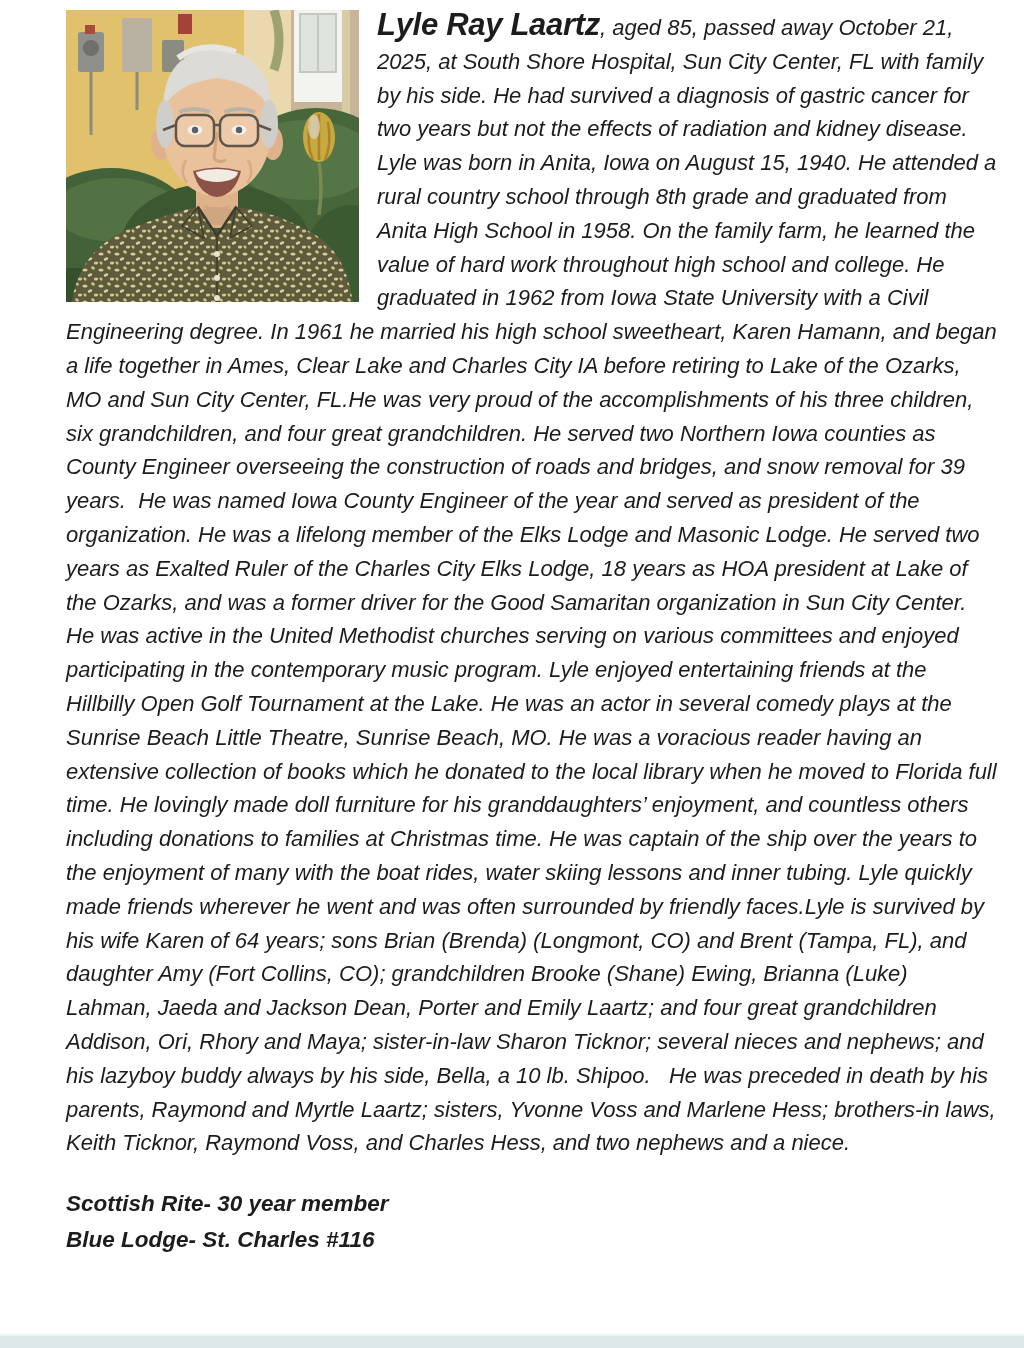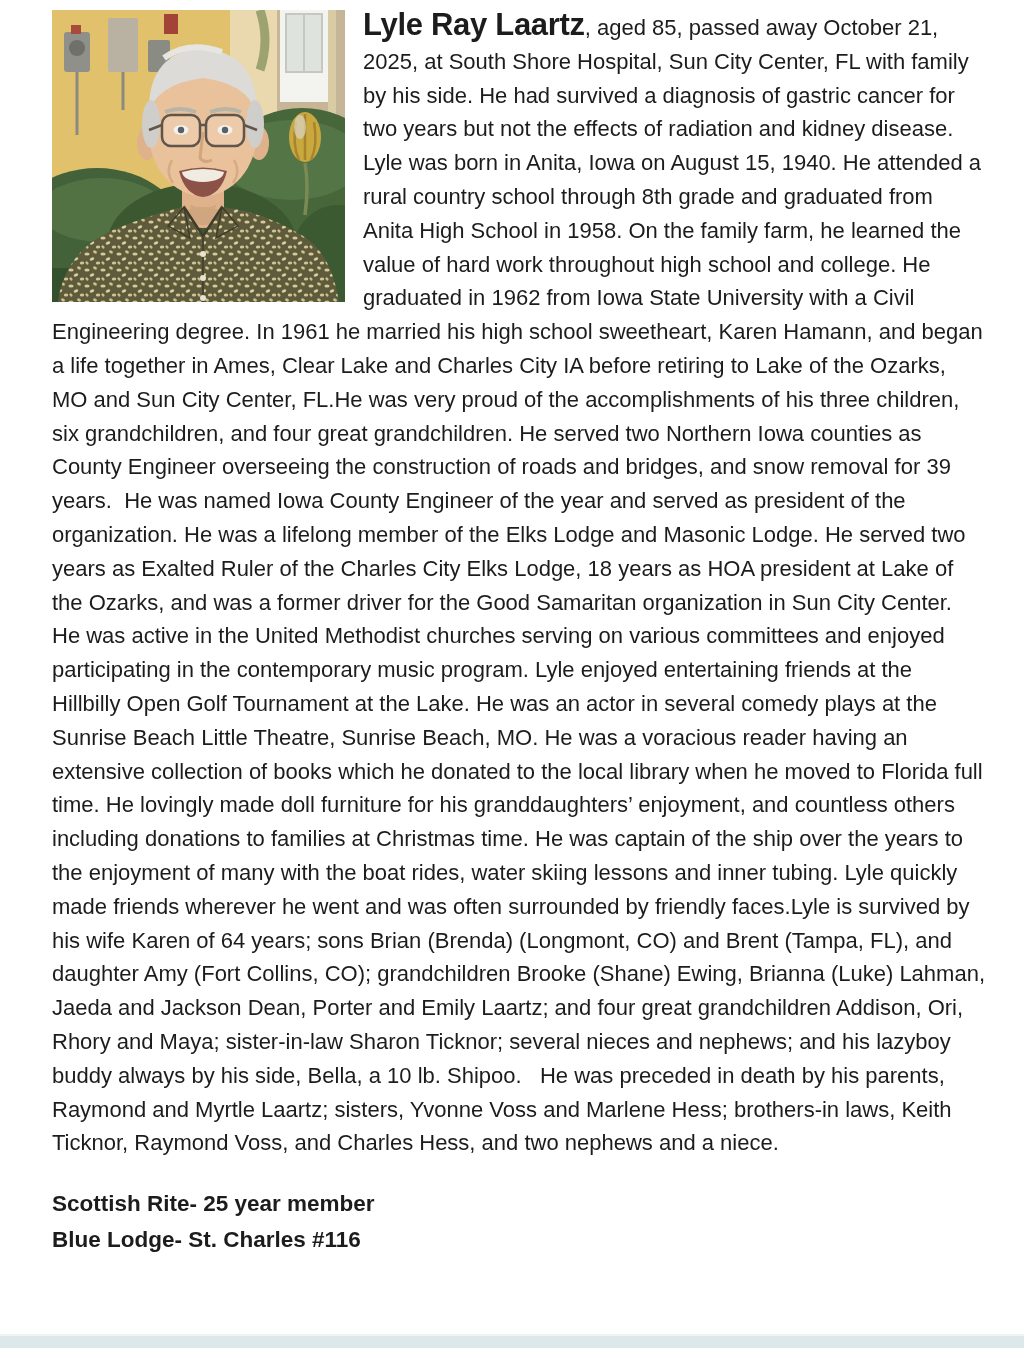--- a/index.html
+++ b/index.html
@@ -3,21 +3,21 @@
 <meta charset="utf-8">
 <style>
   html,body{margin:0;padding:0;}
   body{
     width:1024px;height:1348px;position:relative;overflow:hidden;
     background:#ffffff;
     font-family:"Liberation Sans",sans-serif;
     color:#1c1c1c;
   }
   .content{
-    position:absolute;left:52px;top:8px;width:933px;
+    position:absolute;left:66px;top:8px;width:933px;font-style:italic;
   }
   .photo{
     float:left;width:293px;height:292px;
     margin:2px 18px 12px 0;
     overflow:hidden;background:#cdbd9c;
   }
   .photo svg{display:block;width:293px;height:292px;}
   .obit{
     margin:0;font-size:22px;line-height:33.8px;
     white-space:pre-wrap;
@@ -129,19 +129,19 @@
 
       <path d="M127 161 Q151 154 175 161 Q169 185 151 187 Q133 185 127 161 Z" fill="#8c5247"></path>
       <path d="M130 162 Q151 156 172 162 Q171 171 151 172 Q131 171 130 162 Z" fill="#f0ece1"></path>
       <path d="M138 196 Q151 202 164 196" stroke="#d3a67e" stroke-width="2" fill="none"></path>
     </svg>
   </div>
 
   <p class="obit"><span class="name">Lyle Ray Laartz</span><span>, aged 85, passed away October 21, 2025, at South Shore Hospital, Sun City Center, FL with family by his side. He had survived a diagnosis of gastric cancer for two years but not the effects of radiation and kidney disease. Lyle was born in Anita, Iowa on August 15, 1940. He attended a rural country school through 8th grade and graduated from Anita High School in 1958. On the family farm, he learned the value of hard work throughout high school and college. He graduated in 1962 from Iowa State University with a Civil Engineering degree. In 1961 he married his high school sweetheart, Karen Hamann, and began a life together in Ames, Clear Lake and Charles City IA before retiring to Lake of the Ozarks, MO and Sun City Center, FL.He was very proud of the accomplishments of his three children, six grandchildren, and four great grandchildren. He served two Northern Iowa counties as County Engineer overseeing the construction of roads and bridges, and snow removal for 39 years.  He was named Iowa County Engineer of the year and served as president of the organization. He was a lifelong member of the Elks Lodge and Masonic Lodge. He served two years as Exalted Ruler of the Charles City Elks Lodge, 18 years as HOA president at Lake of the Ozarks, and was a former driver for the Good Samaritan organization in Sun City Center. He was active in the United Methodist churches serving on various committees and enjoyed participating in the contemporary music program. Lyle enjoyed entertaining friends at the Hillbilly Open Golf Tournament at the Lake. He was an actor in several comedy plays at the Sunrise Beach Little Theatre, Sunrise Beach, MO. He was a voracious reader having an extensive collection of books which he donated to the local library when he moved to Florida full time. He lovingly made doll furniture for his granddaughters’ enjoyment, and countless others including donations to families at Christmas time. He was captain of the ship over the years to the enjoyment of many with the boat rides, water skiing lessons and inner tubing. Lyle quickly made friends wherever he went and was often surrounded by friendly faces.Lyle is survived by his wife Karen of 64 years; sons Brian (Brenda) (Longmont, CO) and Brent (Tampa, FL), and daughter Amy (Fort Collins, CO); grandchildren Brooke (Shane) Ewing, Brianna (Luke) Lahman, Jaeda and Jackson Dean, Porter and Emily Laartz; and four great grandchildren Addison, Ori, Rhory and Maya; sister-in-law Sharon Ticknor; several nieces and nephews; and his lazyboy buddy always by his side, Bella, a 10 lb. Shipoo.   He was preceded in death by his parents, Raymond and Myrtle Laartz; sisters, Yvonne Voss and Marlene Hess; brothers-in laws, Keith Ticknor, Raymond Voss, and Charles Hess, and two nephews and a niece.</span></p>
 
   <div class="memberships">
-    <p class="membership">Scottish Rite- 25 year member</p>
+    <p class="membership">Scottish Rite- 30 year member</p>
     <p class="membership">Blue Lodge- St. Charles #116</p>
   </div>
 
 </div>
 
 <div class="bottom-bar"></div>
 
 </body></html>

